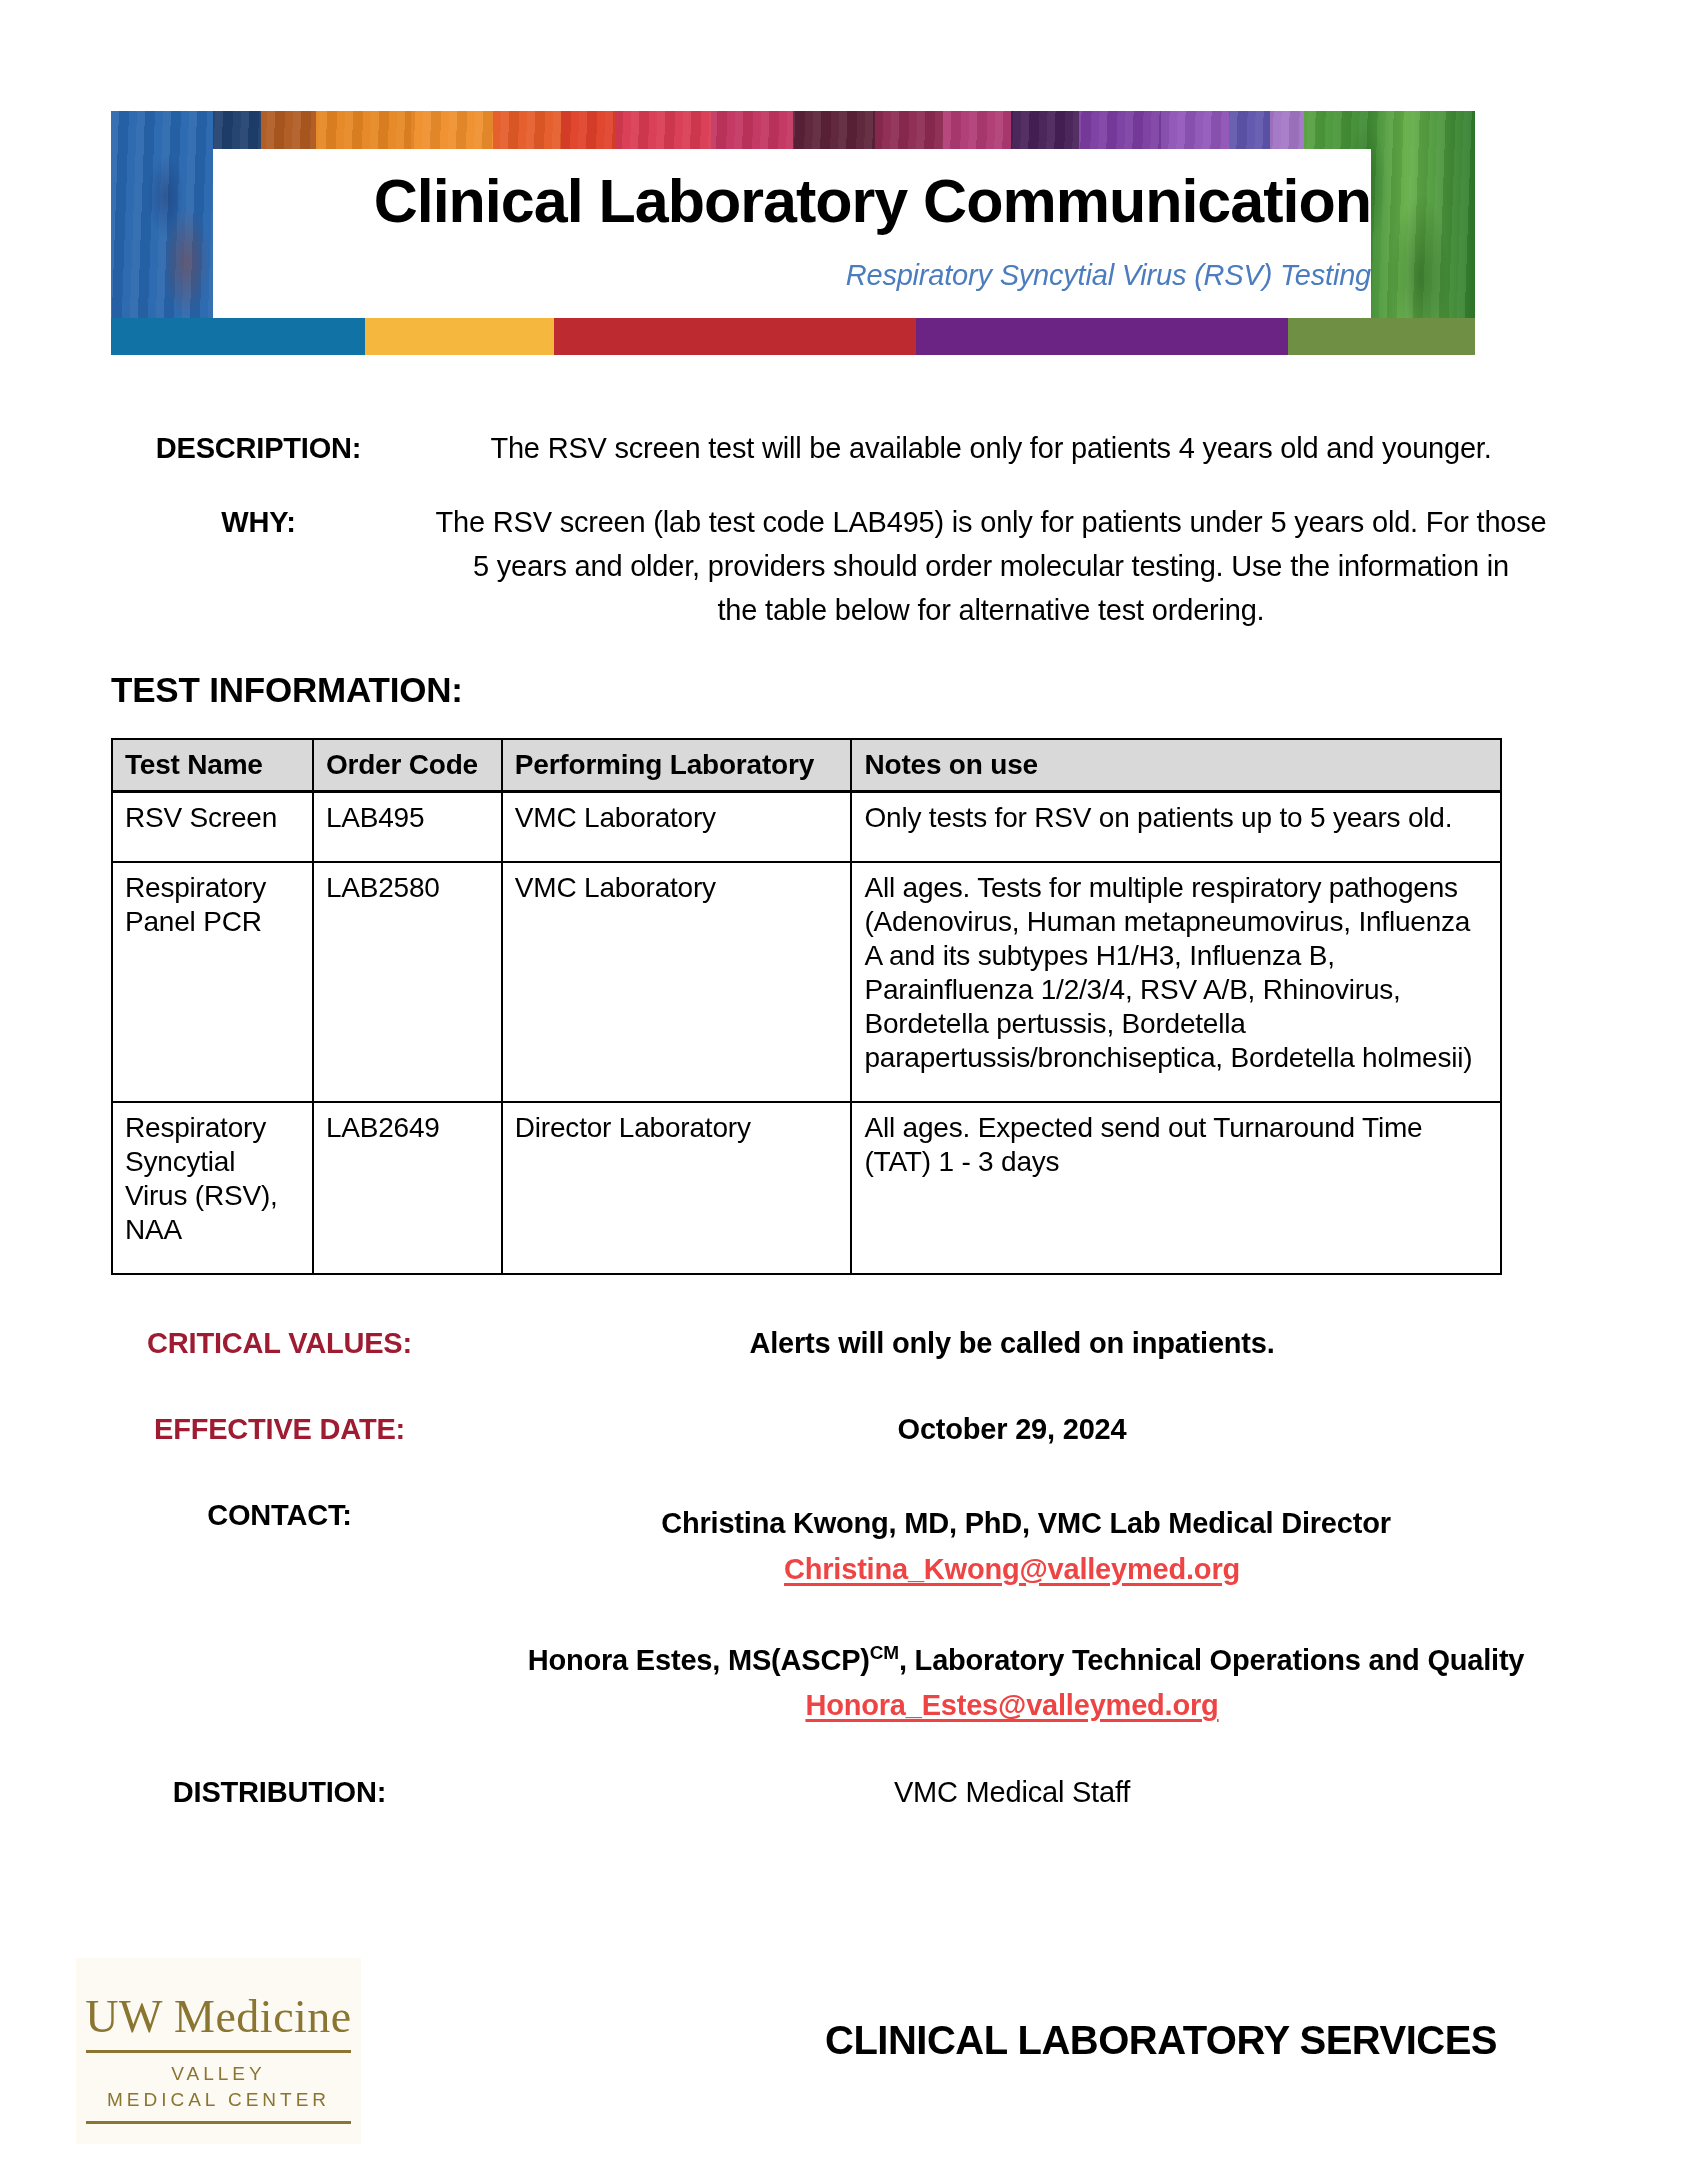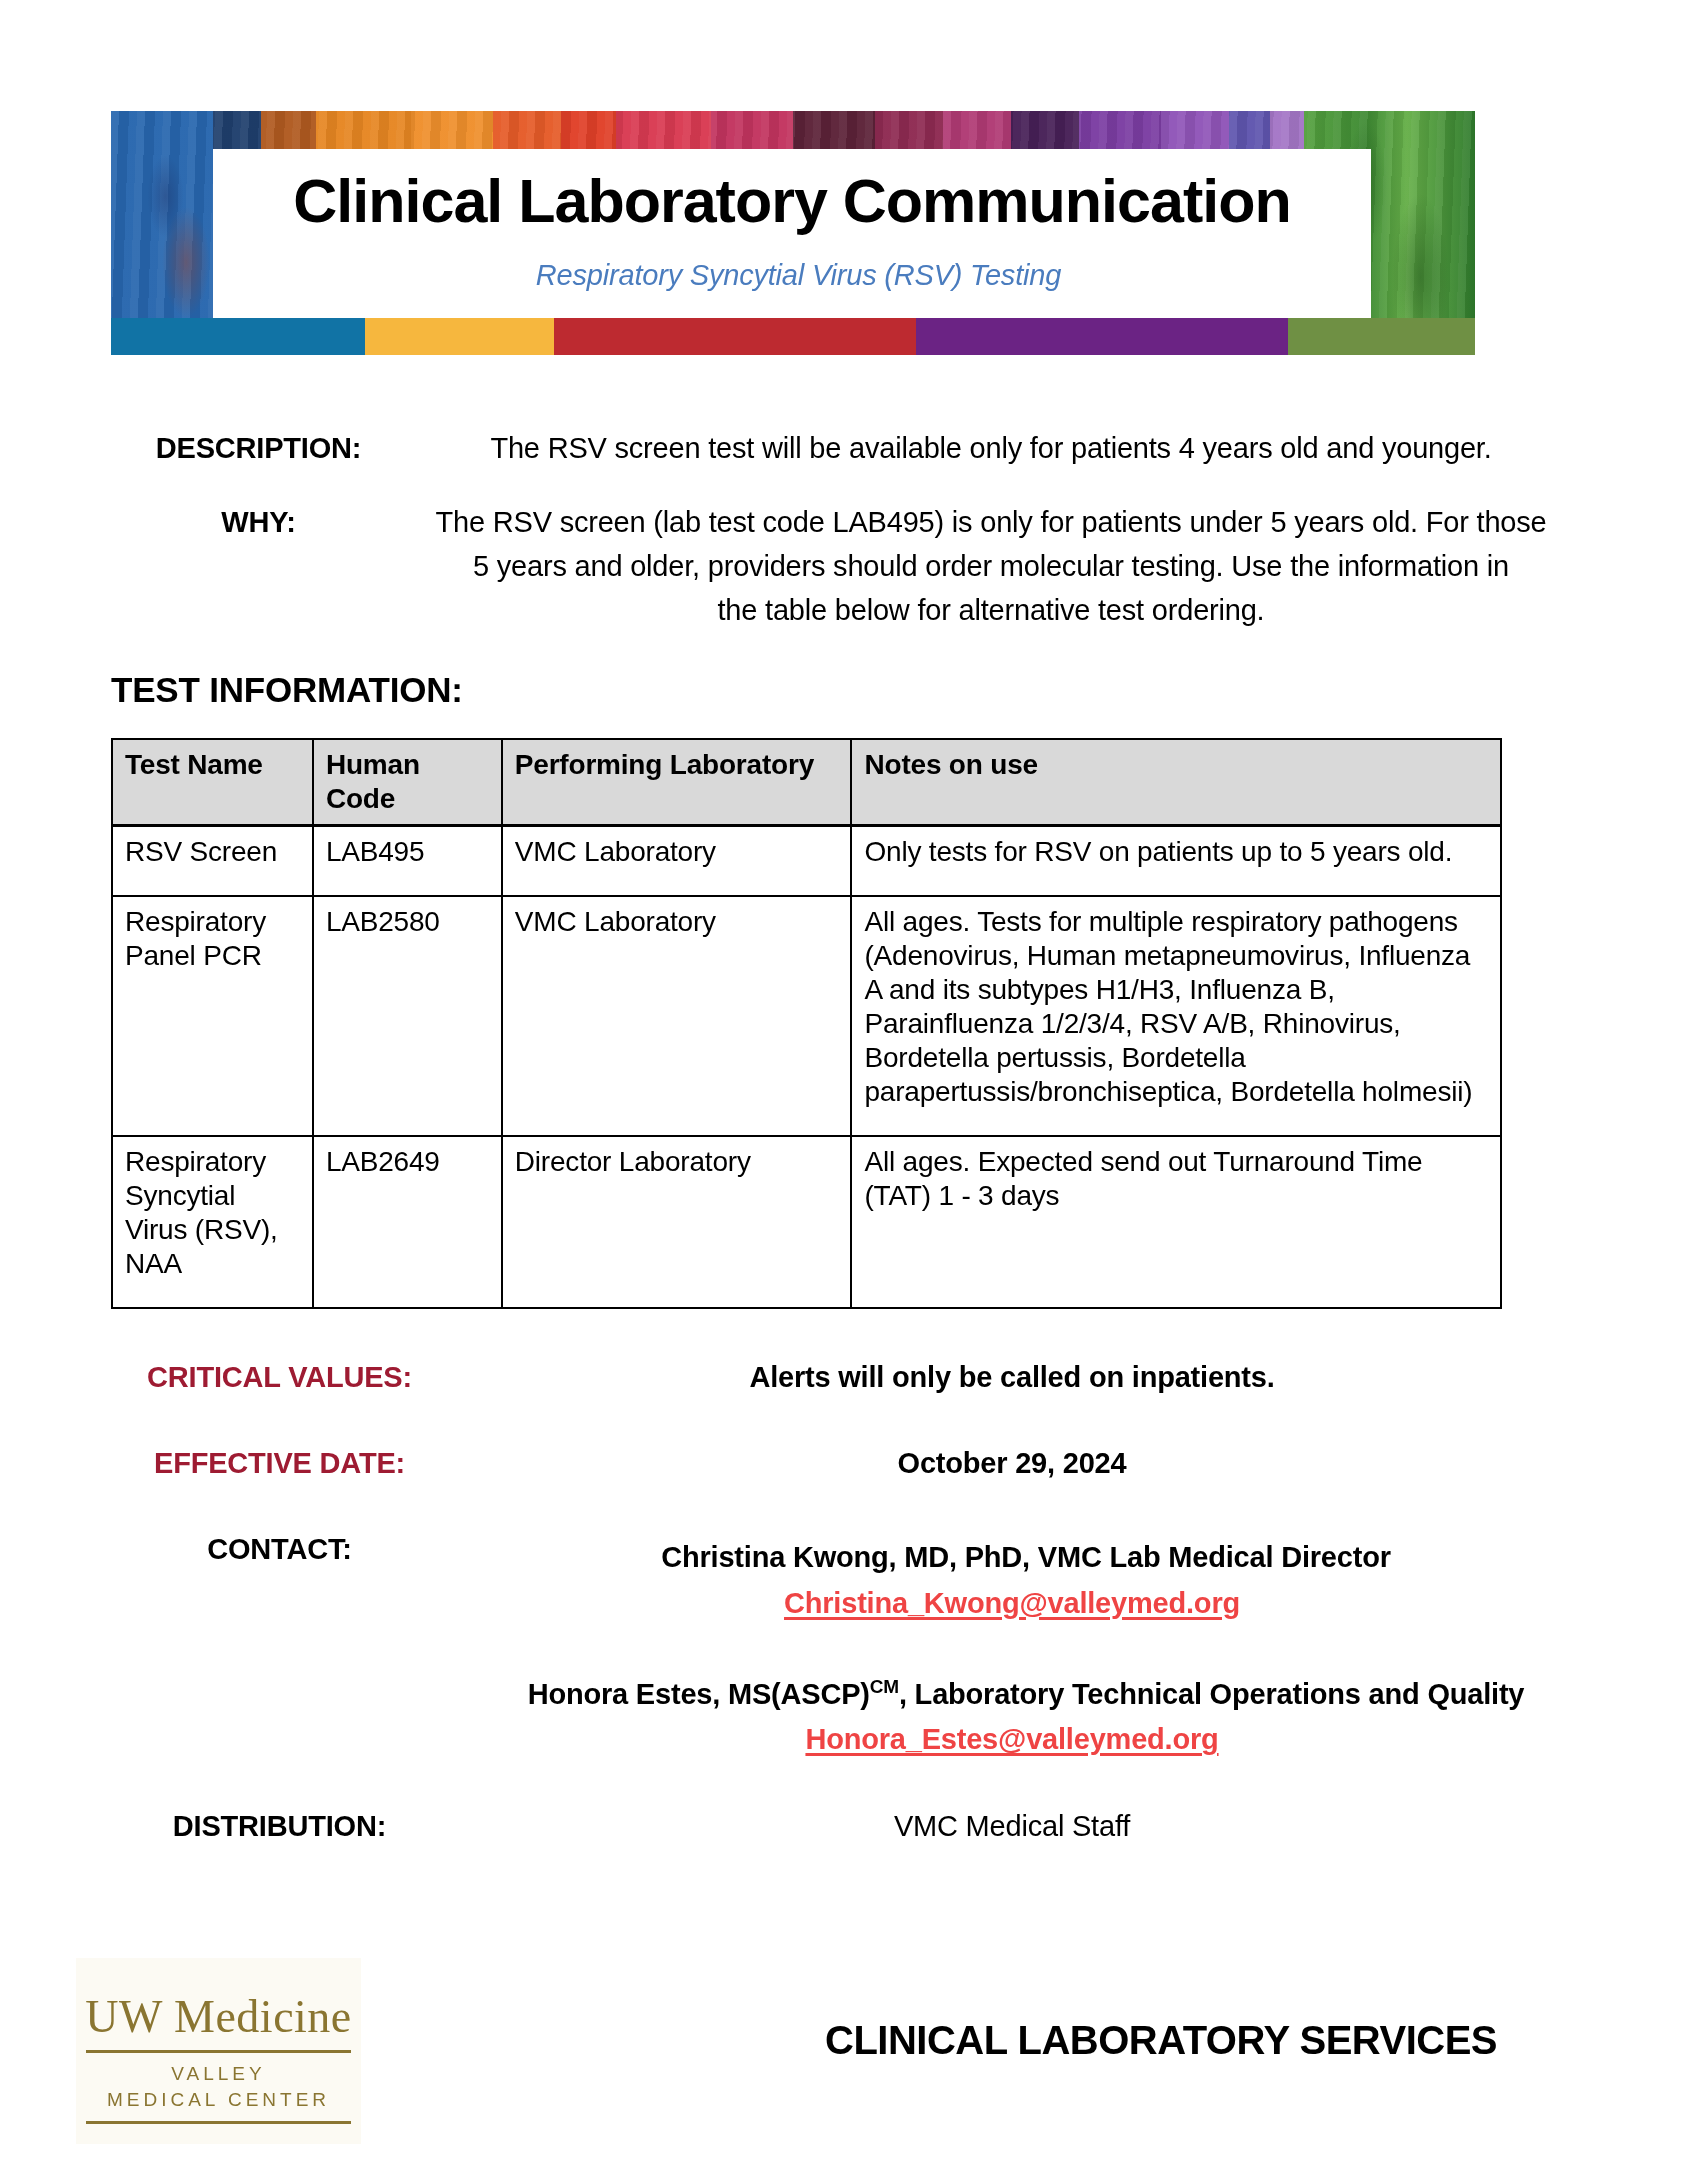--- a/index.html
+++ b/index.html
@@ -49,21 +49,21 @@
     position:absolute;left:0;right:0;bottom:0;height:37px;
     background:linear-gradient(90deg,
       #1173a5 0%,#1173a5 18.6%,
       #f6b73e 18.6%,#f6b73e 32.5%,
       #bd2a30 32.5%,#bd2a30 59%,
       #6b2384 59%,#6b2384 86.3%,
       #6f9044 86.3%,#6f9044 100%);
   }
   .title-box{
     position:absolute;left:102px;right:104px;top:38px;bottom:37px;background:#ffffff;
-    display:flex;flex-direction:column;align-items:center;justify-content:center;
+    display:flex;flex-direction:column;align-items:flex-end;justify-content:center;
   }
   .doc-title{
     font-size:61px;font-weight:bold;letter-spacing:-1px;line-height:69px;margin:0;
   }
   .doc-subtitle{
     font-size:29px;font-weight:normal;font-style:italic;color:#4a7cbe;
     line-height:51px;margin:14px 0 0 13px;
   }
 
   
@@ -160,21 +160,21 @@
     <table class="testinfo">
       <colgroup>
         <col style="width:201px">
           <col style="width:189px">
           <col style="width:350px">
           <col style="width:650px">
       </colgroup>
       <thead>
         <tr>
           <th>Test Name</th>
-          <th>Human Code</th>
+          <th>Order Code</th>
           <th>Performing Laboratory</th>
           <th>Notes on use</th>
         </tr>
       </thead>
       <tbody>
         <tr>
           <td class="pad-tall">RSV Screen</td>
           <td>LAB495</td>
           <td>VMC Laboratory</td>
           <td>Only tests for RSV on patients up to 5 years old.</td>

